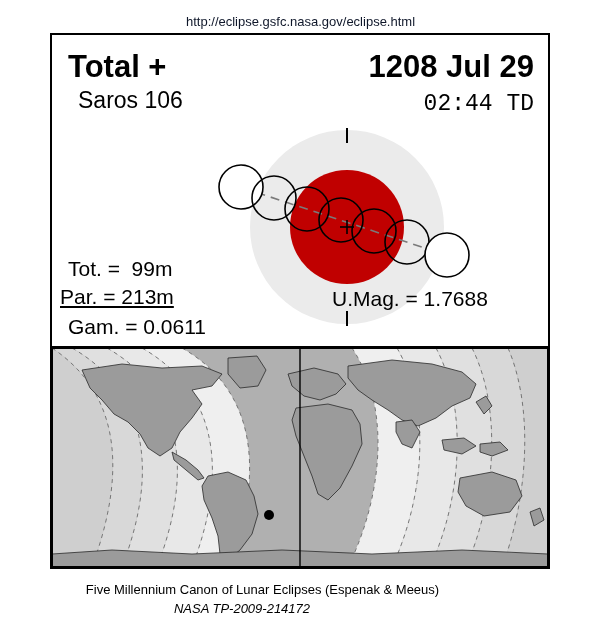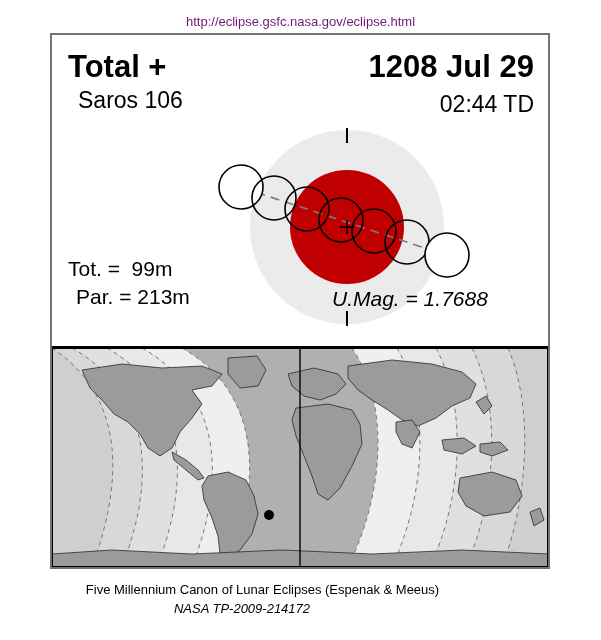--- a/index.html
+++ b/index.html
@@ -16,29 +16,29 @@
     overflow: hidden;
   }
   .url-line {
     position: absolute;
     top: 14px;
     left: 0;
     width: 601px;
     text-align: center;
     font-size: 13px;
     font-family: "Liberation Sans", sans-serif;
-    color: #701a75;
+    color: #0f172a;
   }
   .frame {
     position: absolute;
     left: 50px;
     top: 33px;
     width: 500px;
     height: 536px;
-    border: 2px solid #737373;
+    border: 2px solid #000000;
     box-sizing: border-box;
     background: #ffffff;
   }
   
   .top-panel {
     position: absolute;
     left: 0;
     top: 0;
     width: 496px;
     height: 312px;
@@ -65,30 +65,31 @@
     top: 14px;
     font-size: 31px;
     font-weight: bold;
     text-align: center;
   }
   .title-time {
     position: absolute;
     right: 14px;
     top: 56px;
     font-size: 23px;
+    font-family: Liberation Mono, monospace;
   }
   .stat {
     position: absolute;
     font-size: 21px;
     white-space: pre;
   }
   .stat-tot  { left: 16px;  top: 222px; }
-  .stat-par  { left: 24px;  top: 250px; }
+  .stat-par  { left: 8px;  top: 250px; text-decoration: underline; }
   .stat-gam  { left: 16px;  top: 280px; }
-  .stat-umag { left: 280px; top: 252px; font-style: italic; }
+  .stat-umag { left: 280px; top: 252px; }
   .stat-pmag { left: 280px; top: 282px; }
 
   svg.diagram {
     position: absolute;
     left: 0;
     top: 0;
     width: 496px;
     height: 312px;
   }
   
@@ -169,20 +170,21 @@
       <circle cx="395" cy="220" r="22" fill="#ffffff" stroke="#000000" stroke-width="1.6"></circle>
     </svg>
 
     <div class="title-total">Total  +</div>
     <div class="title-saros">Saros 106</div>
     <div class="title-date">1208 Jul 29</div>
     <div class="title-time">02:44 TD</div>
 
     <div class="stat stat-tot">Tot. =  99m</div>
     <div class="stat stat-par">Par. = 213m</div>
+    <div class="stat stat-gam">Gam. = 0.0611</div>
     <div class="stat stat-umag">U.Mag. = 1.7688</div>
   </div>
 
   <div class="divider"></div>
 
   <div class="map-panel">
     <svg class="map" viewBox="0 0 496 219">
       <defs>
         <clipPath id="mapclip">
             <rect x="0" y="0" width="496" height="219"></rect>

